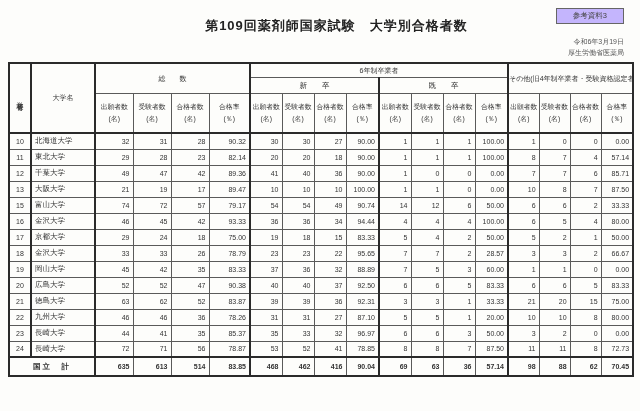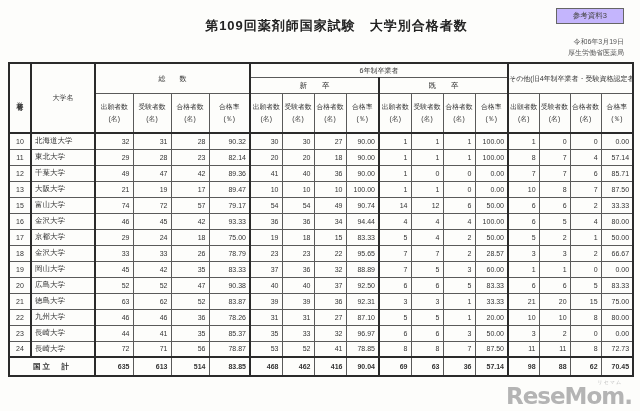--- a/index.html
+++ b/index.html
@@ -471,18 +471,14 @@
           <td class="c-num">36</td>
           <td class="c-num">57.14</td>
           <td class="c-num thick-l">98</td>
           <td class="c-num">88</td>
           <td class="c-num">62</td>
           <td class="c-num">70.45</td>
         </tr>
       </tbody>
   </table>
 
-  <div class="watermark">
-    <span class="wm-ruby">リセマム</span>
-    <span>ReseMom.</span>
-  </div>
 
 </div>
 
 </body></html>

